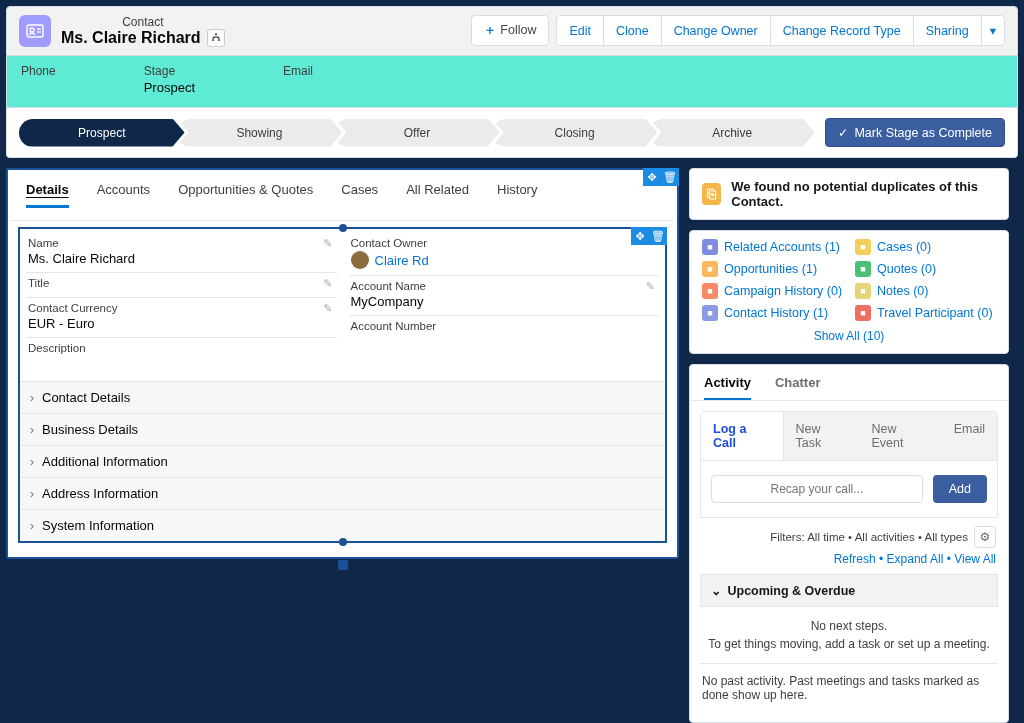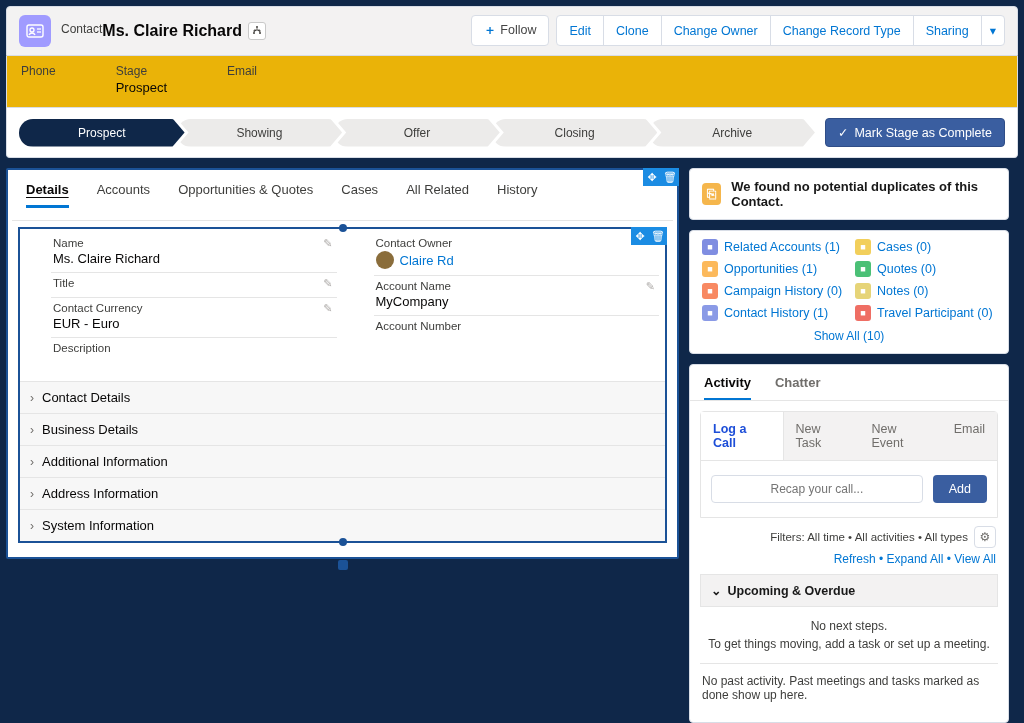--- a/index.html
+++ b/index.html
@@ -4,32 +4,32 @@
 <style>
   * { box-sizing: border-box; font-family: -apple-system, BlinkMacSystemFont, "Segoe UI", Arial, sans-serif; }
   html, body { margin:0; padding:0; background:#0f2749; width:1024px; height:723px; overflow:hidden; font-size:13px; color:#181818; }
   .app { padding:6px; }
   .card { background:#fff; border-radius:4px; border:1px solid #d8dde6; }
 
   
   .header-panel { background:#f3f2f2; border:1px solid #d8dde6; border-radius:4px 4px 0 0; padding:8px 12px; position:relative; }
   .rec-icon { width:32px; height:32px; background:#a09bff; border-radius:6px; display:inline-flex; align-items:center; justify-content:center; color:#fff; }
   .rec-title-wrap { display:flex; align-items:center; gap:10px; }
-  .rec-titles { display:flex; flex-direction:row; }
+  .rec-titles { display:flex; flex-direction:column;align-items:center; }
   .rec-type { font-size:12px; color:#3e3e3c; }
   .rec-name { font-size:16px; font-weight:700; color:#080707; display:flex; align-items:center; gap:6px; }
   .hier-icon { width:18px; height:18px; border:1px solid #c9c9c9; border-radius:3px; display:inline-flex; align-items:center; justify-content:center; color:#706e6b; font-size:10px; background:#fff; }
   .header-actions { position:absolute; top:8px; right:12px; display:flex; gap:0; }
   .header-actions button { background:#fff; border:1px solid #d8dde6; color:#0176d3; padding:6px 12px; font-size:12.5px; cursor:pointer; margin-left:-1px; }
   .header-actions button:first-child { border-radius:4px 0 0 4px; }
   .header-actions .dropdown-caret { border-radius:0 4px 4px 0; padding:6px 8px; }
   .header-actions .follow { color:#444; }
   .header-actions .plus { color:#0176d3; font-weight:600; margin-right:4px; }
 
-  .highlights { background:#eab308; border:1px solid #d8dde6; border-top:none; padding:8px 14px 12px; display:flex; gap:60px; }
+  .highlights { background:#5eead4; border:1px solid #d8dde6; border-top:none; padding:8px 14px 12px; display:flex; gap:88px; }
   .hl-field { display:flex; flex-direction:column; font-size:12px; }
   .hl-label { color:#3e3e3c; font-size:12px; margin-bottom:2px; }
   .hl-value { color:#080707; font-size:13px; }
 
   
   .path-wrap { background:#fff; border:1px solid #d8dde6; border-top:none; border-radius:0 0 4px 4px; padding:10px 12px; display:flex; align-items:center; gap:10px; }
   .path { flex:1; display:flex; height:28px; list-style:none; margin:0; padding:0; }
   .path li {
     flex:1; position:relative; background:#ecebea; color:#3e3e3c; display:flex; align-items:center; justify-content:center;
     font-size:12px; clip-path: polygon(0 0, calc(100% - 12px) 0, 100% 50%, calc(100% - 12px) 100%, 0 100%, 12px 50%);
@@ -57,21 +57,21 @@
   .pb-tools span.del { background:#1b8ce3; }
 
   
   .tabs { display:flex; gap:28px; padding:8px 14px 12px; border-bottom:1px solid #e5e5e5; }
   .tabs .tab { font-size:13px; color:#3e3e3c; padding-bottom:8px; cursor:pointer; }
   .tabs .tab.active { color:#080707; font-weight:700; border-bottom:3px solid #0176d3; text-decoration:underline; text-underline-offset:3px; }
 
   .detail-body { padding:6px; position:relative; }
   .detail-inner { border:2px solid #1b5297; position:relative; padding:0; }
   .detail-grid { display:flex; }
-  .detail-col { flex:1; padding:4px 6px;margin-left:25px; }
+  .detail-col { flex:1; padding:4px 6px; }
   .field { padding:4px 2px; position:relative; }
   .field .f-label { font-size:11.5px; color:#3e3e3c; }
   .field .f-value { font-size:13px; color:#080707; padding:2px 0; }
   .field .pencil { position:absolute; right:4px; top:4px; color:#b0adab; font-size:11px; }
   .divider { border-top:1px solid #e5e5e5; }
   .owner-line { display:flex; align-items:center; gap:6px; }
   .owner-avatar { width:18px; height:18px; border-radius:50%; background:#8a6d3b; display:inline-block; }
   .linkish { color:#0176d3; cursor:pointer; }
 
   .sections .section-row { border-top:1px solid #e5e5e5; display:flex; align-items:center; gap:8px; padding:8px 10px; font-size:13px; color:#080707; background:#f7f7f7; cursor:pointer; }

